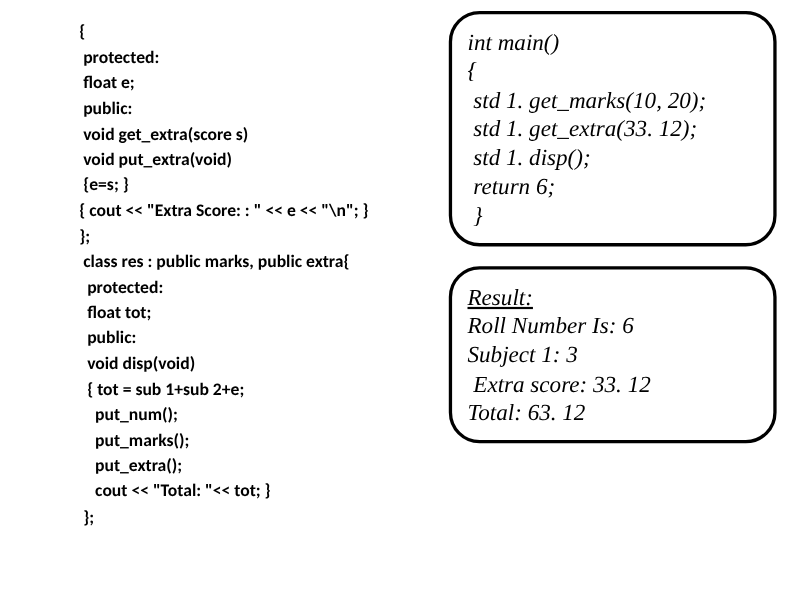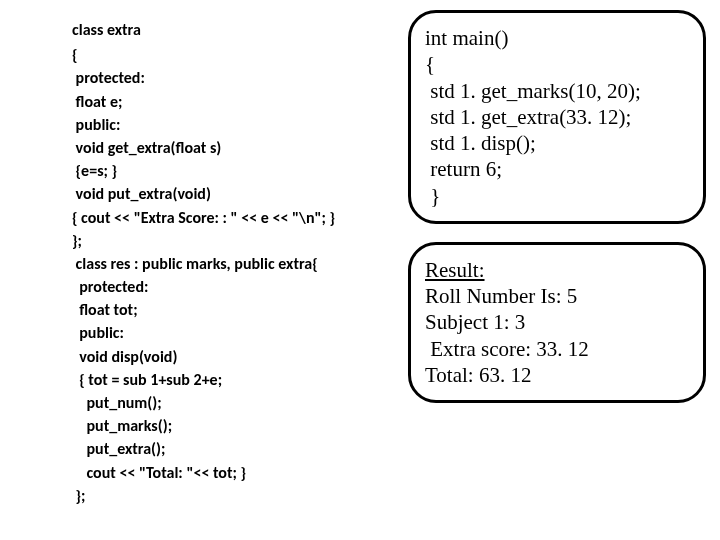--- a/index.html
+++ b/index.html
@@ -24,47 +24,47 @@
     margin-bottom: 2px;
   }
   .left-col .line {
     white-space: pre;
   }
   .right-area {
     position: absolute;
     left: 408px;
     top: 10px;
     width: 298px;
+    font-style: italic;
   }
   .panel {
     background: #ffffff;
     border: 3.5px solid #000000;
     border-radius: 28px;
     padding: 12px 14px;
     font-family: "Times New Roman", Times, serif;
     font-size: 21px;
     line-height: 1.25;
     color: #000000;
     margin-bottom: 18px;
   }
   .panel .plain { white-space: pre; }
   .panel .underline { text-decoration: underline; }
 </style>
 </head>
 <body>
 
 <div class="left-col">
-  <div class="line title">class extra</div>
   <div class="line">{</div>
   <div class="line"> protected:</div>
   <div class="line"> float e;</div>
   <div class="line"> public:</div>
-  <div class="line"> void get_extra(float s)</div>
+  <div class="line"> void get_extra(score s)</div>
+  <div class="line"> void put_extra(void)</div>
   <div class="line"> {e=s; }</div>
-  <div class="line"> void put_extra(void)</div>
   <div class="line">{ cout &lt;&lt; "Extra Score: : " &lt;&lt; e &lt;&lt; "\n"; }</div>
   <div class="line">};</div>
   <div class="line"> class res : public marks, public extra{</div>
   <div class="line">  protected:</div>
   <div class="line">  float tot;</div>
   <div class="line">  public:</div>
   <div class="line">  void disp(void)</div>
   <div class="line">  { tot = sub 1+sub 2+e;</div>
   <div class="line">    put_num();</div>
   <div class="line">    put_marks();</div>
@@ -79,18 +79,18 @@
     <div class="plain">{</div>
     <div class="plain"> std 1. get_marks(10, 20);</div>
     <div class="plain"> std 1. get_extra(33. 12);</div>
     <div class="plain"> std 1. disp();</div>
     <div class="plain"> return 6;</div>
     <div class="plain"> }</div>
   </div>
 
   <div class="panel">
     <div class="plain underline">Result:</div>
-    <div class="plain">Roll Number Is: 5</div>
+    <div class="plain">Roll Number Is: 6</div>
     <div class="plain">Subject 1: 3</div>
     <div class="plain"> Extra score: 33. 12</div>
     <div class="plain">Total: 63. 12</div>
   </div>
 </div>
 
 </body></html>

